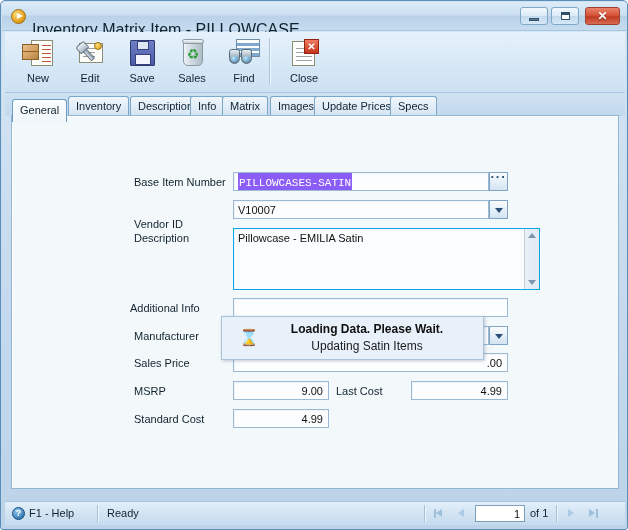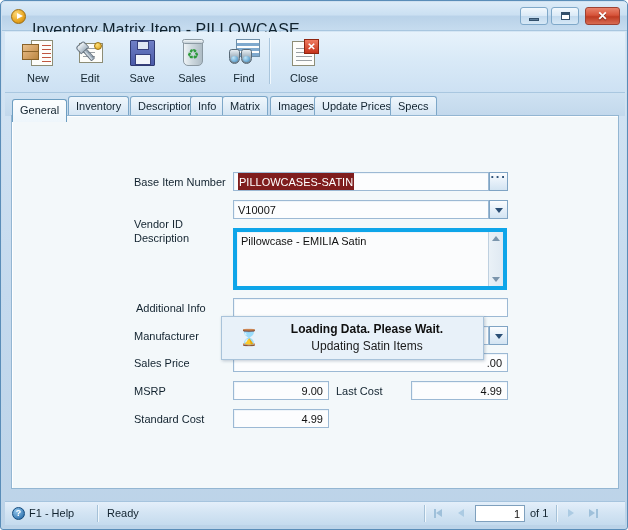--- a/index.html
+++ b/index.html
@@ -361,23 +361,24 @@
     font-size: 11px;
     color: #111;
     padding: 2px 4px 0 4px;
     height: 19px;
     line-height: 15px;
     overflow: hidden;
     white-space: nowrap;
   }
   .field.num { text-align: right; padding-right: 5px; }
   .sel {
-    background: #7f1d1d;
+    background: #8b5cf6;
     color: #ffffff;
     padding: 12px 1px;
+    font-family: Liberation Mono, monospace;
   }
   .smallbtn {
     position: absolute;
     width: 19px; height: 19px;
     box-sizing: border-box;
     border: 1px solid #7fa4c4;
     background: linear-gradient(to bottom,#fbfdfe 0%,#e6f0f9 50%,#d3e4f2 100%);
     text-align: center;
   }
   .smallbtn.dots::after {
@@ -392,24 +393,24 @@
     width: 0; height: 0;
     border-left: 4px solid transparent;
     border-right: 4px solid transparent;
     border-top: 5px solid #2b4f75;
   }
 
   
   #desc-box {
     position: absolute;
     left: 230px; top: 226px;
-    width: 274px; height: 62px;
+    width: 307px; height: 62px;
     box-sizing: border-box;
     background: #fbfcfd;
-    border: 4px solid #0ea5e9;
+    border: 1px solid #0ea5e9;
     box-shadow: inset 1px 1px 0 #eef4f9;
   }
   #desc-text {
     position: absolute; left: 4px; top: 3px;
     font-size: 11px; color: #111;
   }
   #desc-scroll {
     position: absolute; right: 0; top: 0;
     width: 15px; height: 100%;
     background: linear-gradient(to right,#eaf1f7,#dfe9f2);
@@ -652,21 +653,21 @@
       <div class="flabel" style="left:122px; top:60px">Base Item Number</div>
       <div class="field" style="left:221px; top:56px; width:256px"><span class="sel">PILLOWCASES-SATIN</span></div>
       <div class="smallbtn dots" style="left:477px; top:56px"></div>
 
       <div class="flabel" style="left:122px; top:102px">Vendor ID</div>
       <div class="field" style="left:221px; top:84px; width:256px">V10007</div>
       <div class="smallbtn chev" style="left:477px; top:84px"></div>
 
       <div class="flabel" style="left:122px; top:116px">Description</div>
 
-      <div class="flabel" style="left:124px; top:186px">Additional Info</div>
+      <div class="flabel" style="left:118px; top:186px">Additional Info</div>
       <div class="field" style="left:221px; top:182px; width:275px"></div>
 
       <div class="flabel" style="left:122px; top:214px">Manufacturer</div>
       <div class="field" style="left:221px; top:210px; width:256px"></div>
       <div class="smallbtn chev" style="left:477px; top:210px"></div>
 
       <div class="flabel" style="left:122px; top:241px">Sales Price</div>
       <div class="field num" style="left:221px; top:237px; width:275px">.00</div>
 
       <div class="flabel" style="left:122px; top:269px">MSRP</div>

